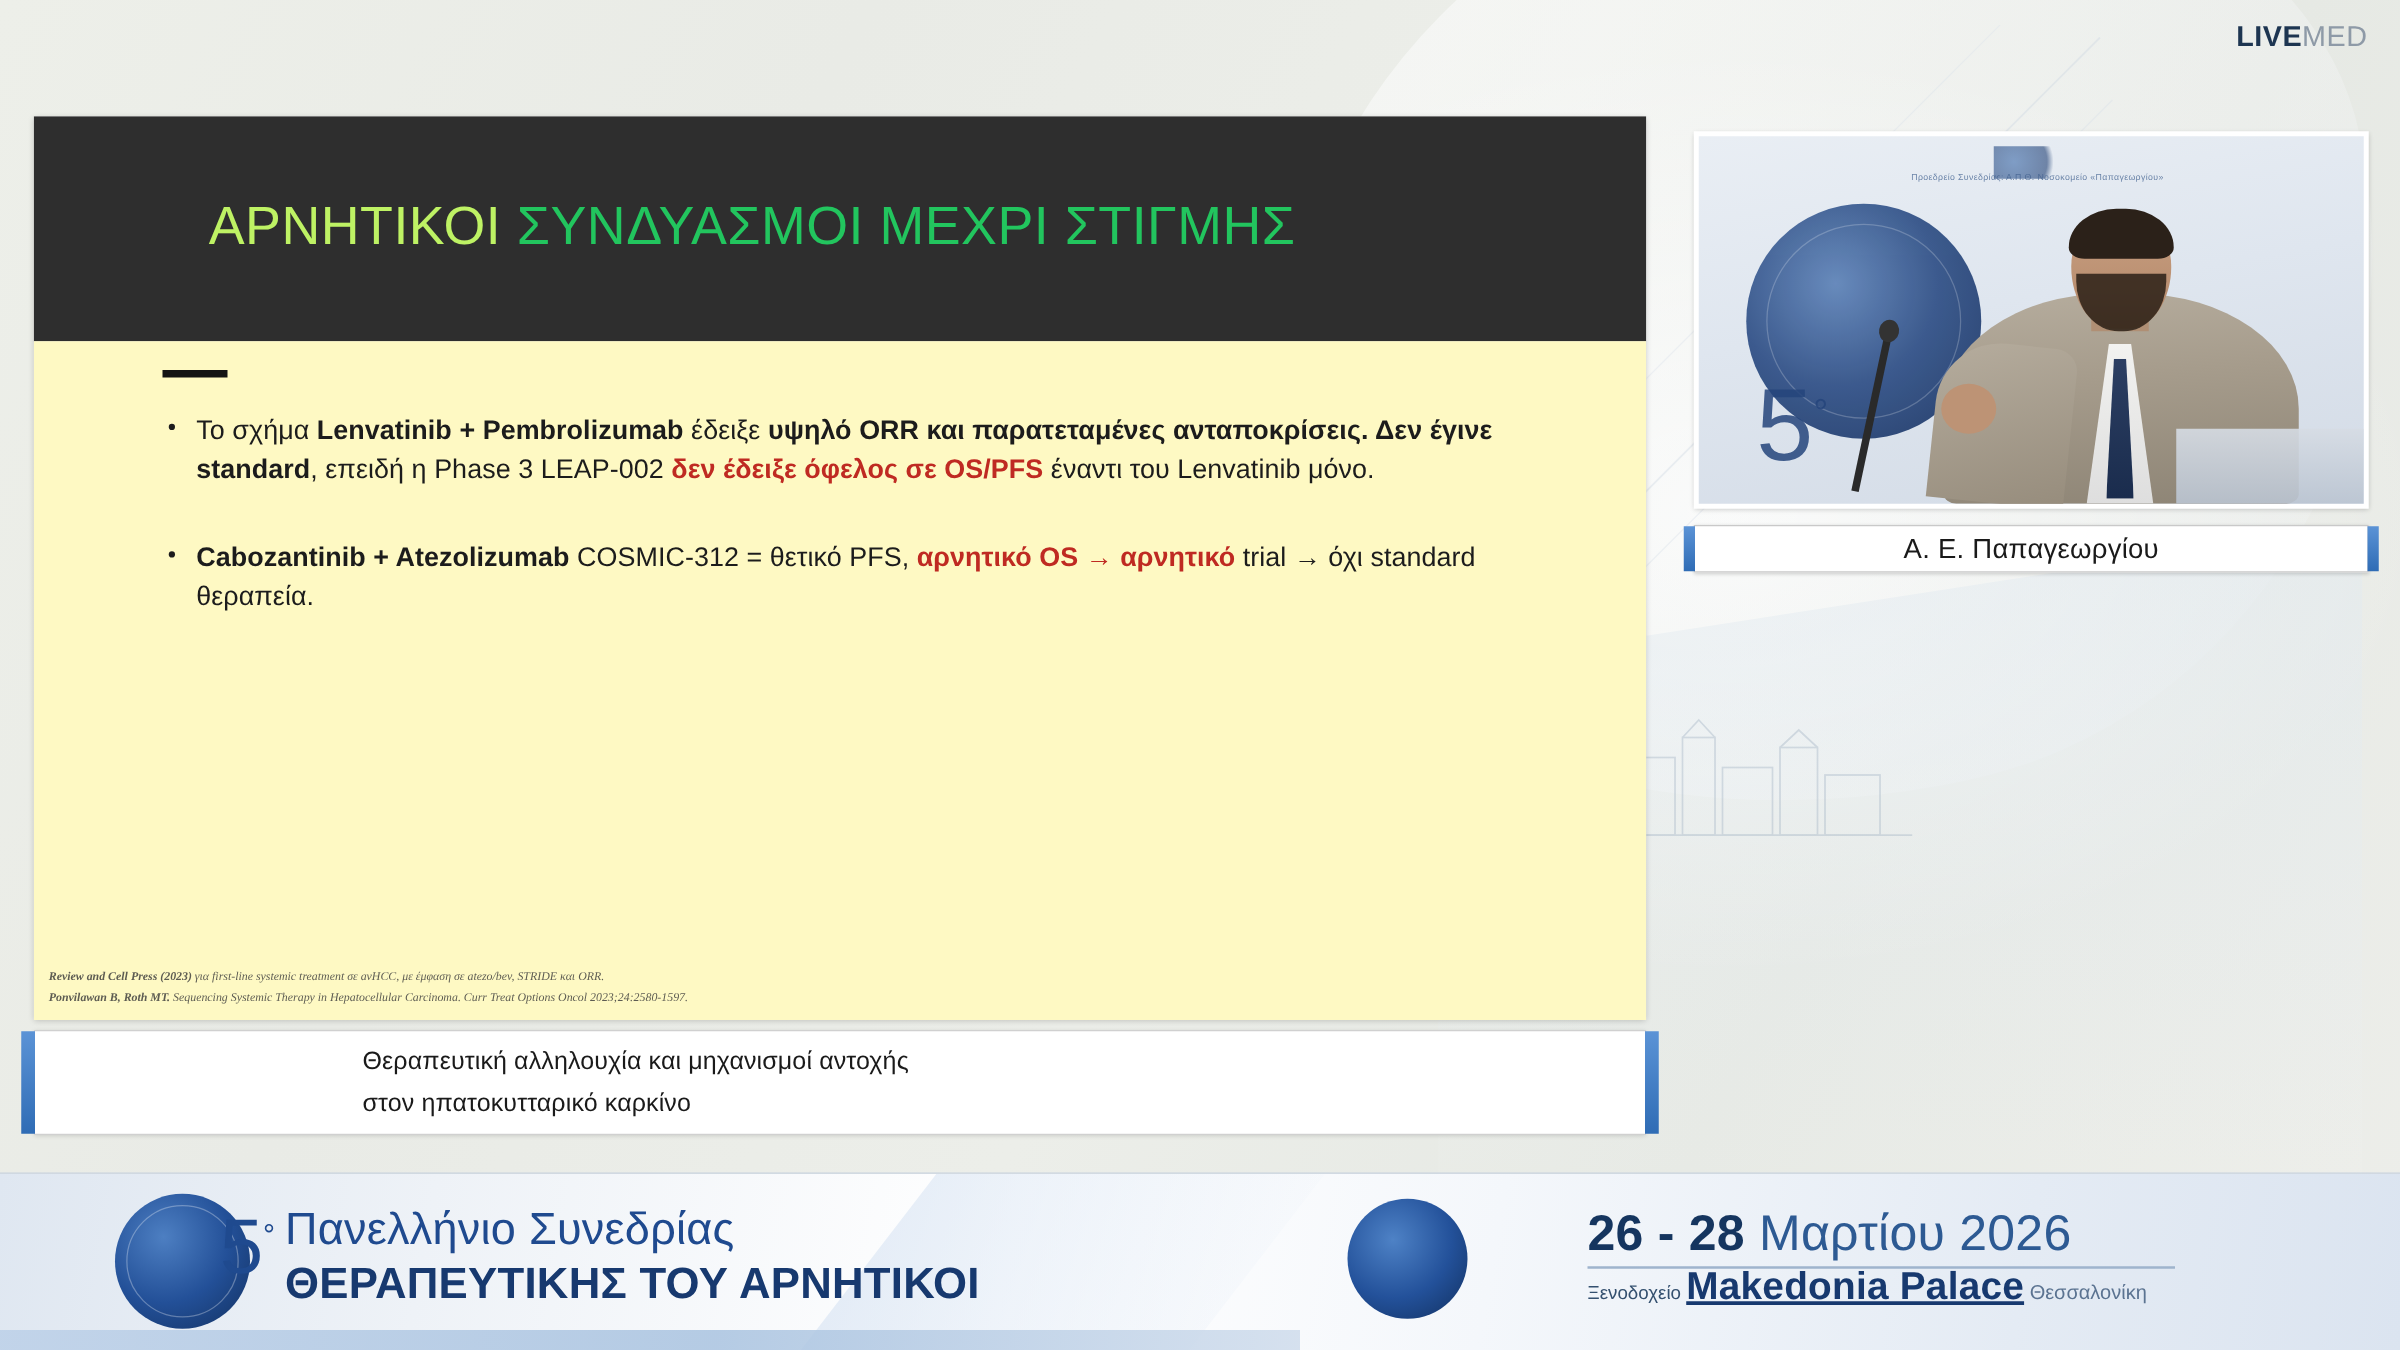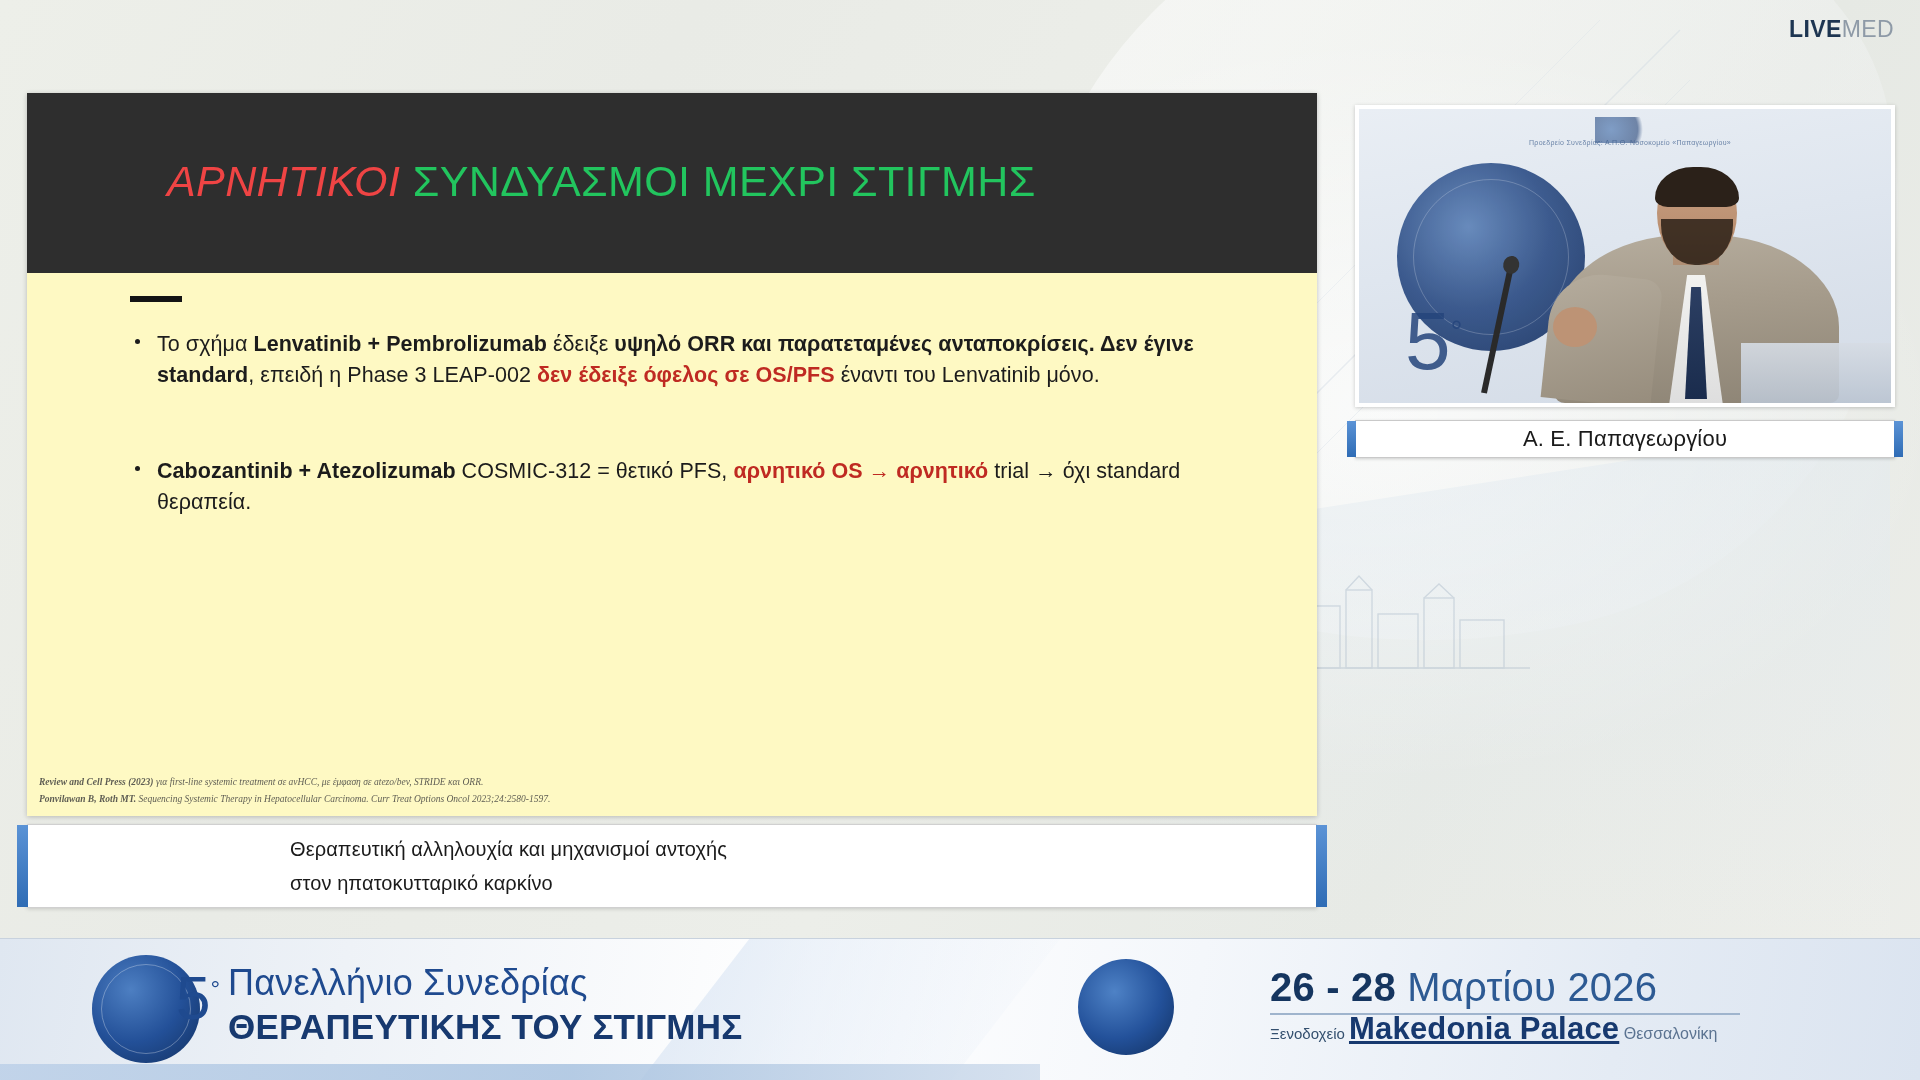--- a/index.html
+++ b/index.html
@@ -80,21 +80,21 @@
     position: relative;
   }
   #slide-title {
     position: absolute;
     left: 140px; top: 64px;
     font-size: 43px;
     font-weight: 400;
     letter-spacing: 0.4px;
     white-space: nowrap;
   }
-  #slide-title .hl { color: #ef4444; font-style: italic; }
+  #slide-title .hl { color: #bef264; }
   #slide-title .rest { color: #22c55e; }
 
   #slide-body {
     position: relative;
     height: 543px;
     background: #fef9c3;
     padding: 0;
   }
   #rule-dash {
     position: absolute;
@@ -106,21 +106,21 @@
   .bullet-block {
     position: absolute;
     left: 108px;
     width: 1060px;
     font-size: 21.5px;
     line-height: 31px;
     color: #1c1c1c;
     letter-spacing: 0.05px;
   }
   #bullet-1 { top: 56px; }
-  #bullet-2 { top: 158px; margin-top: 25px; }
+  #bullet-2 { top: 158px; }
 
   .bullet-block .dot {
     position: absolute;
     left: 0; top: 10px;
     width: 5px; height: 5px;
     border-radius: 50%;
     background: #1c1c1c;
   }
   .bullet-block .btext {
     display: block;
@@ -549,21 +549,21 @@
   <div id="banner-shapes">
     <div id="bn-wedge"></div>
     <div id="bn-left-band"></div>
     <div id="bn-globe-1"></div>
     <div id="bn-globe-2"></div>
   </div>
 
   <div id="bn-text-left">
     <div id="bn-five"><span>5</span><sup>°</sup></div>
     <div id="bn-line1" class="nw">Πανελλήνιο Συνεδρίας</div>
-    <div id="bn-line2" class="nw">ΘΕΡΑΠΕΥΤΙΚΗΣ ΤΟΥ ΣΤΙΓΜΗΣ</div>
+    <div id="bn-line2" class="nw">ΘΕΡΑΠΕΥΤΙΚΗΣ ΤΟΥ ΑΡΝΗΤΙΚΟΙ</div>
   </div>
 
   <div id="bn-right">
     <div id="bn-dates" class="nw">
       <span class="bold">26 - 28 </span><span class="light">Μαρτίου 2026</span>
     </div>
     <div id="bn-divider"></div>
     <div id="bn-venue" class="nw">
       <span>Ξενοδοχείο </span><span class="hotel">Makedonia Palace</span><span class="city"> Θεσσαλονίκη</span>
     </div>

